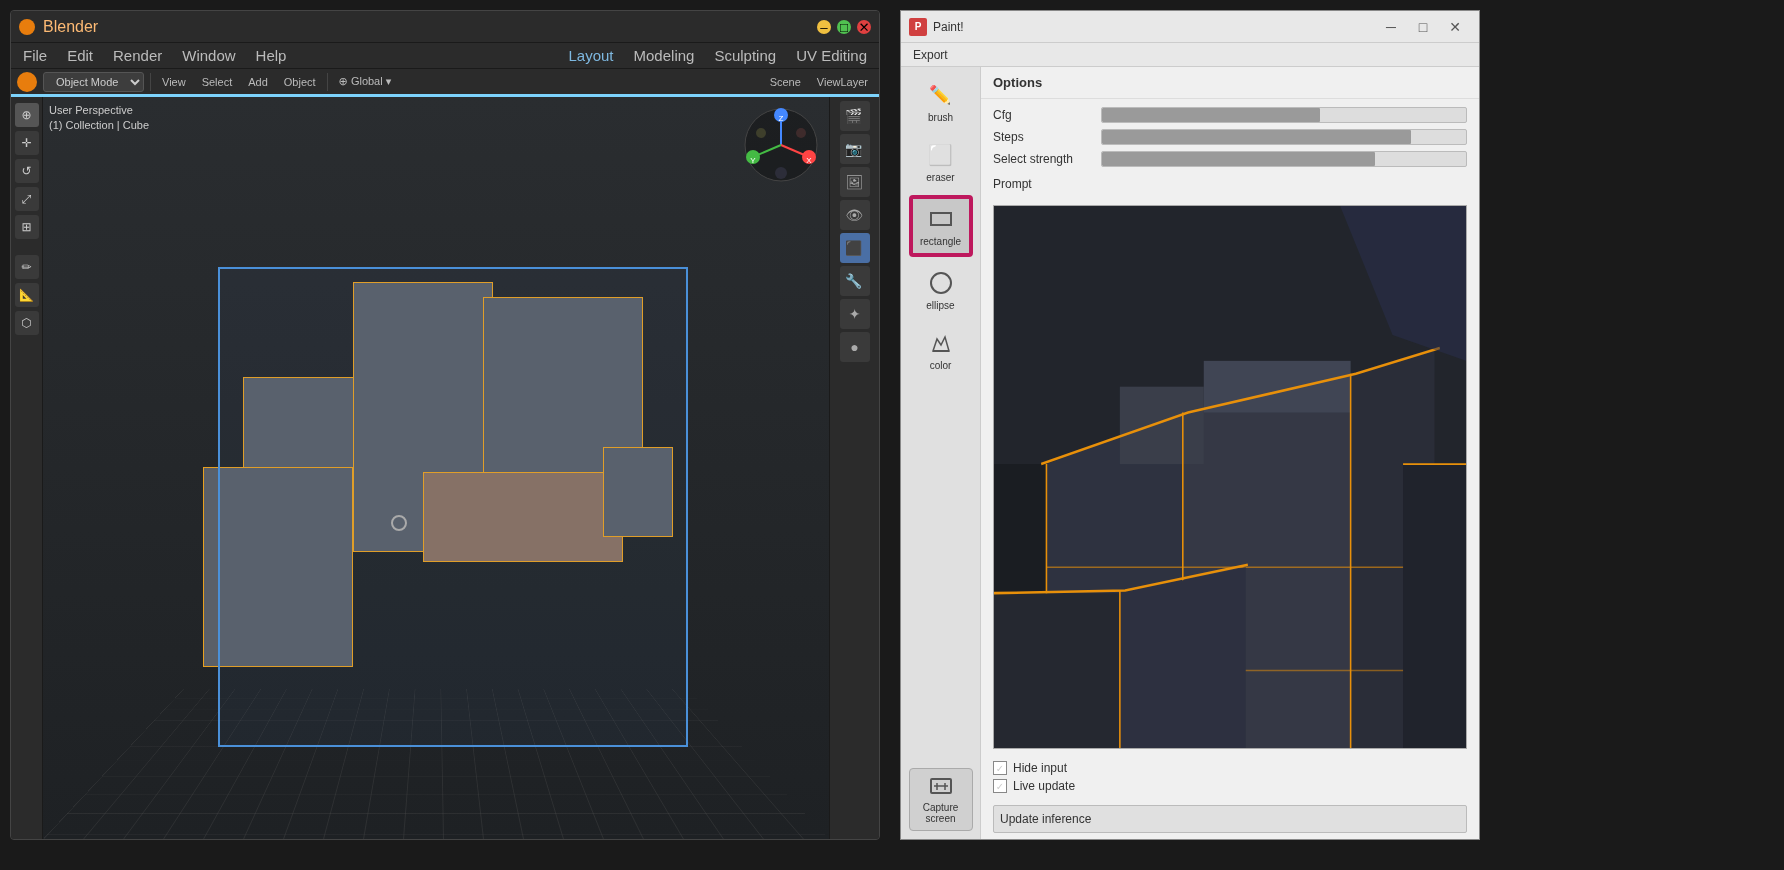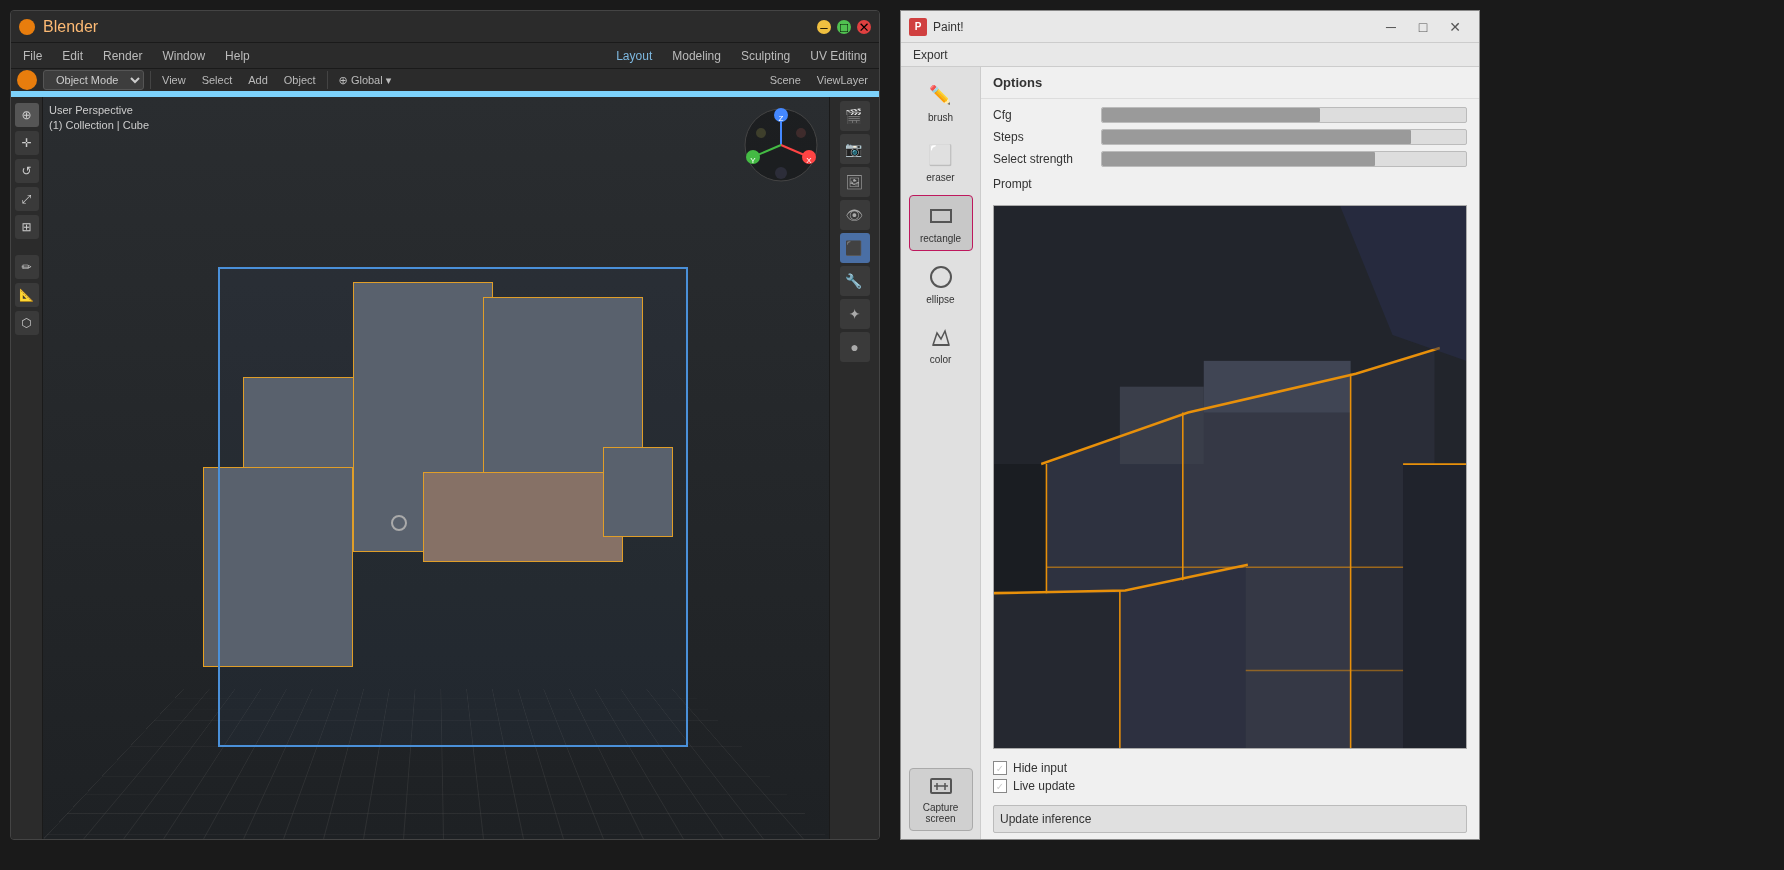--- a/index.html
+++ b/index.html
@@ -67,34 +67,34 @@
       background: #2b2b2b;
       height: 26px;
       display: flex;
       align-items: center;
       padding: 0 8px;
       gap: 12px;
       border-bottom: 1px solid #1a1a1a;
     }
     .menu-item {
       color: #bbb;
-      font-size: 12px;
+      font-size: 15px;
       cursor: pointer;
       padding: 2px 4px;
     }
 
     
     .toolbar-bar {
       background: #2b2b2b;
       height: 28px;
       display: flex;
       align-items: center;
       padding: 0 6px;
       gap: 6px;
-      border-bottom: 6px solid #7dd3fc;
+      border-bottom: 3px solid #7dd3fc;
       font-size: 11px;
     }
     .toolbar-mode {
       background: #3d3d3d;
       border: 1px solid #555;
       color: #ccc;
       padding: 2px 8px;
       border-radius: 3px;
       cursor: pointer;
       font-size: 11px;
@@ -311,21 +311,21 @@
     .paint-tool {
       width: 64px;
       display: flex;
       flex-direction: column;
       align-items: center;
       padding: 6px 4px;
       border-radius: 4px;
       cursor: pointer;
       gap: 3px;
     }
-    .paint-tool.active { background: #c8c8c8; border: 1px solid #be185d; }
+    .paint-tool.active { background: #c8c8c8; border: 4px solid #be185d; }
     .paint-tool-icon {
       width: 28px; height: 28px;
       display: flex; align-items: center; justify-content: center;
       font-size: 18px;
     }
     .paint-tool-label {
       font-size: 10px;
       color: #333;
       text-align: center;
     }

